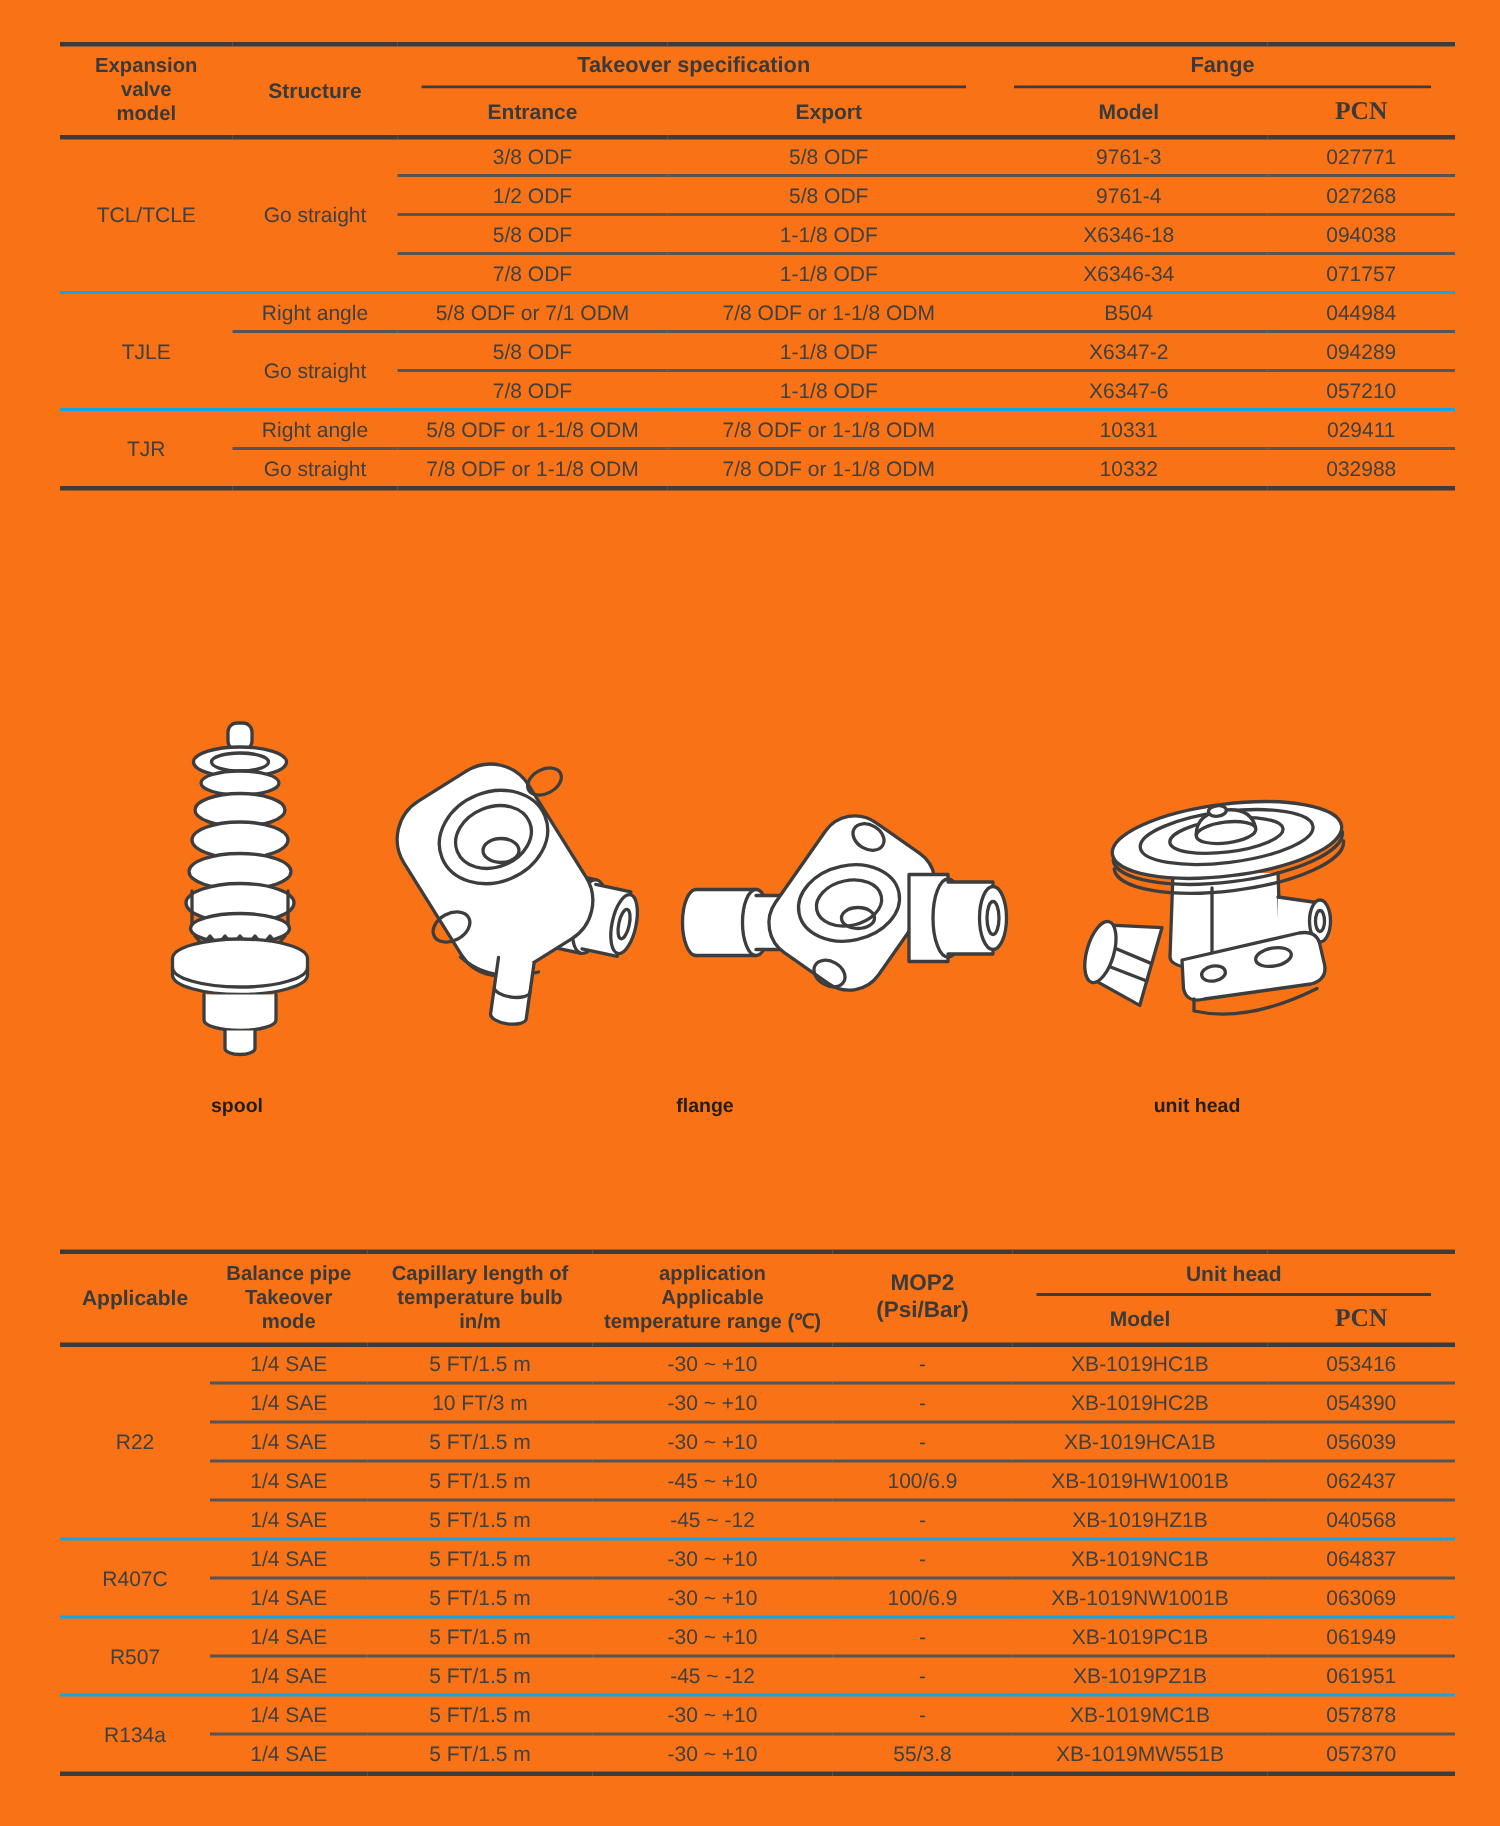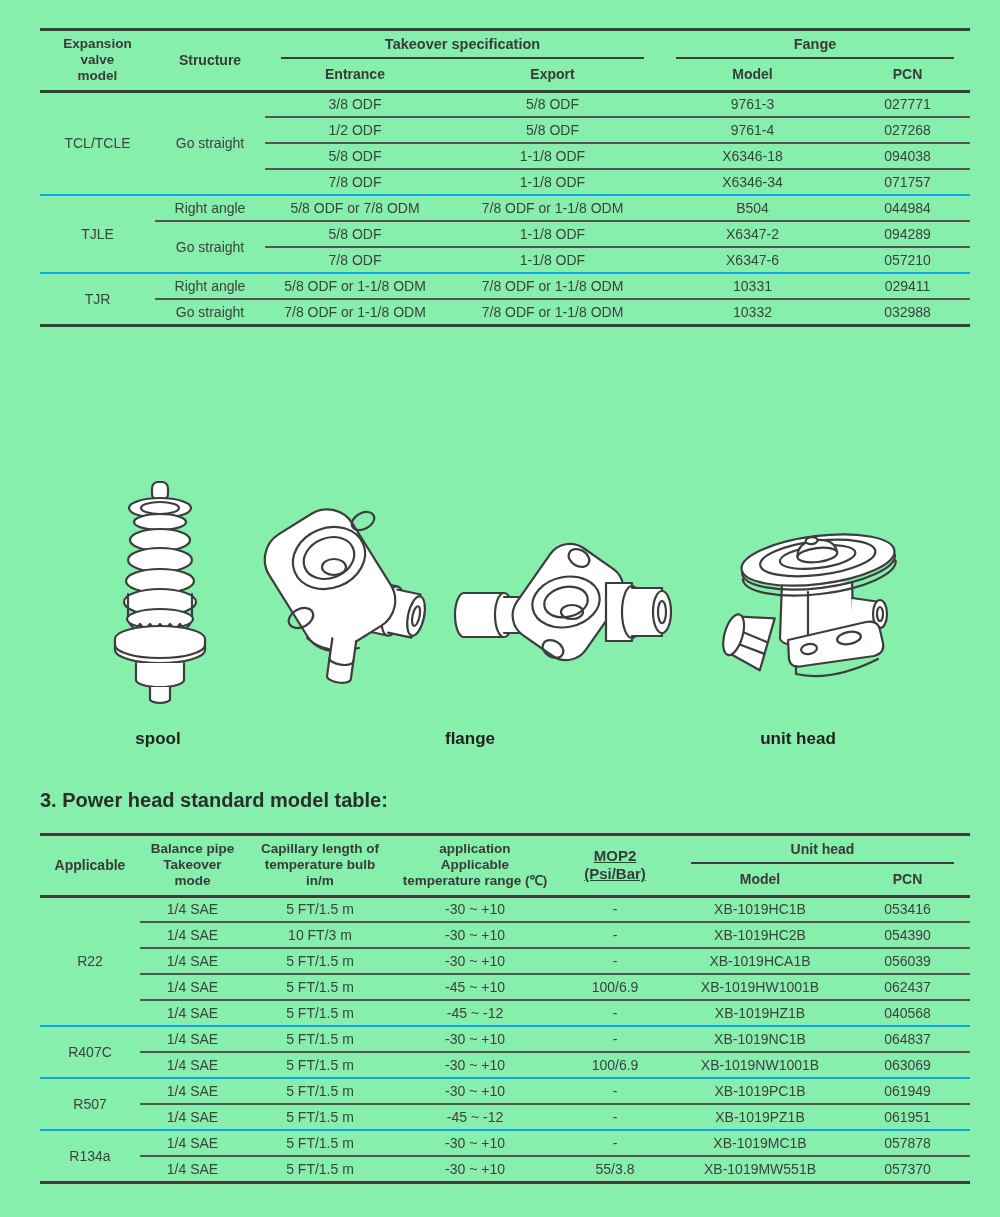--- a/index.html
+++ b/index.html
@@ -1,18 +1,18 @@
 <!DOCTYPE html>
 <html><head>
 <meta charset="utf-8">
 <style>
   * { box-sizing: border-box; }
   html,body { margin:0; padding:0; background:#ffffff; }
   .doc {
-    position:relative; width:1000px; height:1217px; background:#86efac;
+    position:relative; width:1000px; height:1217px; background:#f97316;
     font-family:"Liberation Sans", sans-serif; color:#3e3e3e;
   }
   
   table.dtable {
     position:absolute; left:40px; width:930px;
     border-collapse:collapse; table-layout:fixed;
     border-top:3px solid #3c3c3c; border-bottom:3px solid #3c3c3c;
   }
   .dtable th, .dtable td {
     padding:2px 4px; text-align:center; vertical-align:middle;
@@ -21,38 +21,38 @@
   .dtable th { font-weight:700; color:#3a3a3a; }
   .dtable td { height:26px; }
   th.hb { border-bottom:3px solid #3c3c3c; }          
   td.bt { border-top:2px solid #555555; }             
   tr.sec td { border-top:2px solid #0ea5e9; }         
   th.grp { vertical-align:bottom; padding-bottom:0; }
   th.grp .grp-label { display:block; padding:3px 0 5px 0; }
   th.grp .grp-rule { display:block; height:0; border-bottom:2px solid #3c3c3c; margin:0 12px; }
   th.ml { white-space:pre-line; line-height:1.18; font-size:13.5px; }
   th.sub { height:32px; }
-  th.pcnbig { font-size:14px; }
-  th.mopbig { font-size:15px; white-space:pre-line; line-height:1.2;text-decoration:underline; }
+  th.pcnbig { font-size:17px;font-family:Liberation Serif, serif; }
+  th.mopbig { font-size:15px; white-space:pre-line; line-height:1.2; }
   
   #t1 { top:28px; }
   #t1 th.grp .grp-label { font-size:14.5px;text-align:center; }
   #t2 { top:833px; }
   
   .note {
     position:absolute; left:40px; top:403px; width:860px;
     font-size:15px; font-weight:700; color:#474747;
   }
   .sec-title {
     position:absolute; left:40px; top:789px;
     font-size:20px; font-weight:700; color:#2d2d2d;
   }
   .fig-label {
     position:absolute; top:729px; text-align:center;
-    font-size:17px; font-weight:700; color:#1f1f1f;
+    font-size:13px; font-weight:700; color:#1f1f1f;
   }
   #lbl-spool   { left:98px;  width:120px; }
   #lbl-flange  { left:400px; width:140px; }
   #lbl-unithead{ left:718px; width:160px; }
   .fig { position:absolute; }
   .fig svg { display:block; }
   .ln { stroke:#3d3d3d; stroke-width:2.2; fill:none; stroke-linecap:round; stroke-linejoin:round; }
   .lnf { stroke:#3d3d3d; stroke-width:2.2; fill:#ffffff; stroke-linecap:round; stroke-linejoin:round; }
 </style>
 </head>
@@ -114,21 +114,21 @@
       </tr>
       <tr>
         <td class="bt">7/8 ODF</td>
         <td class="bt">1-1/8 ODF</td>
         <td class="bt">X6346-34</td>
         <td class="bt">071757</td>
       </tr>
       <tr class="sec">
         <td rowspan="3" class="bt">TJLE</td>
         <td class="bt">Right angle</td>
-        <td class="bt">5/8 ODF or 7/8 ODM</td>
+        <td class="bt">5/8 ODF or 7/1 ODM</td>
         <td class="bt">7/8 ODF or 1-1/8 ODM</td>
         <td class="bt">B504</td>
         <td class="bt">044984</td>
       </tr>
       <tr>
         <td rowspan="2" class="bt">Go straight</td>
         <td class="bt">5/8 ODF</td>
         <td class="bt">1-1/8 ODF</td>
         <td class="bt">X6347-2</td>
         <td class="bt">094289</td>
@@ -247,21 +247,20 @@
         <ellipse class="ln" cx="100" cy="43" rx="20" ry="7"></ellipse>
         <ellipse class="lnf" cx="96" cy="28" rx="6" ry="3.5"></ellipse>
       </g>
     </svg>
   </div>
 
   <div class="fig-label" id="lbl-spool">spool</div>
   <div class="fig-label" id="lbl-flange">flange</div>
   <div class="fig-label" id="lbl-unithead">unit head</div>
 
-  <div class="sec-title">3. Power head standard model table:</div>
 
   <table class="dtable" id="t2">
     <colgroup>
       <col style="width:100px">
         <col style="width:105px">
         <col style="width:150px">
       <col style="width:160px">
         <col style="width:120px">
         <col style="width:170px">
         <col style="width:125px">

